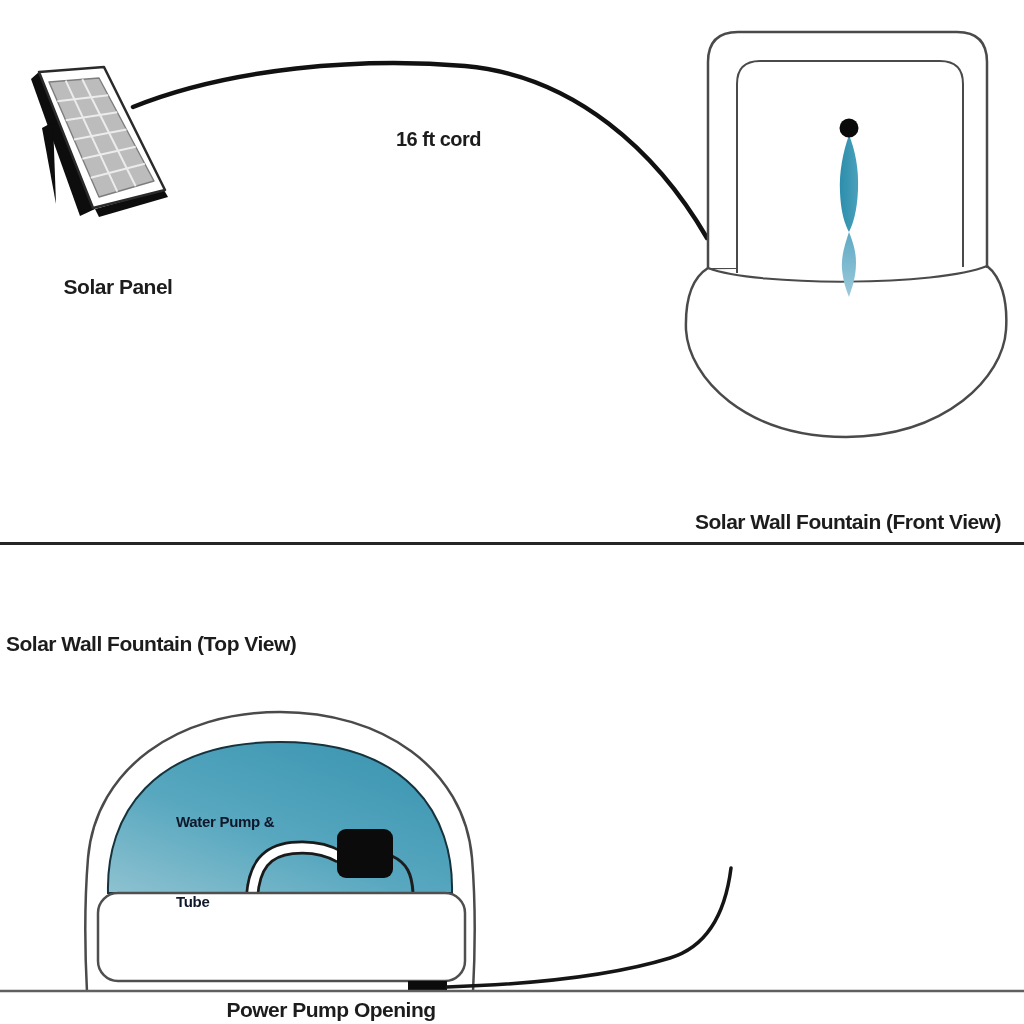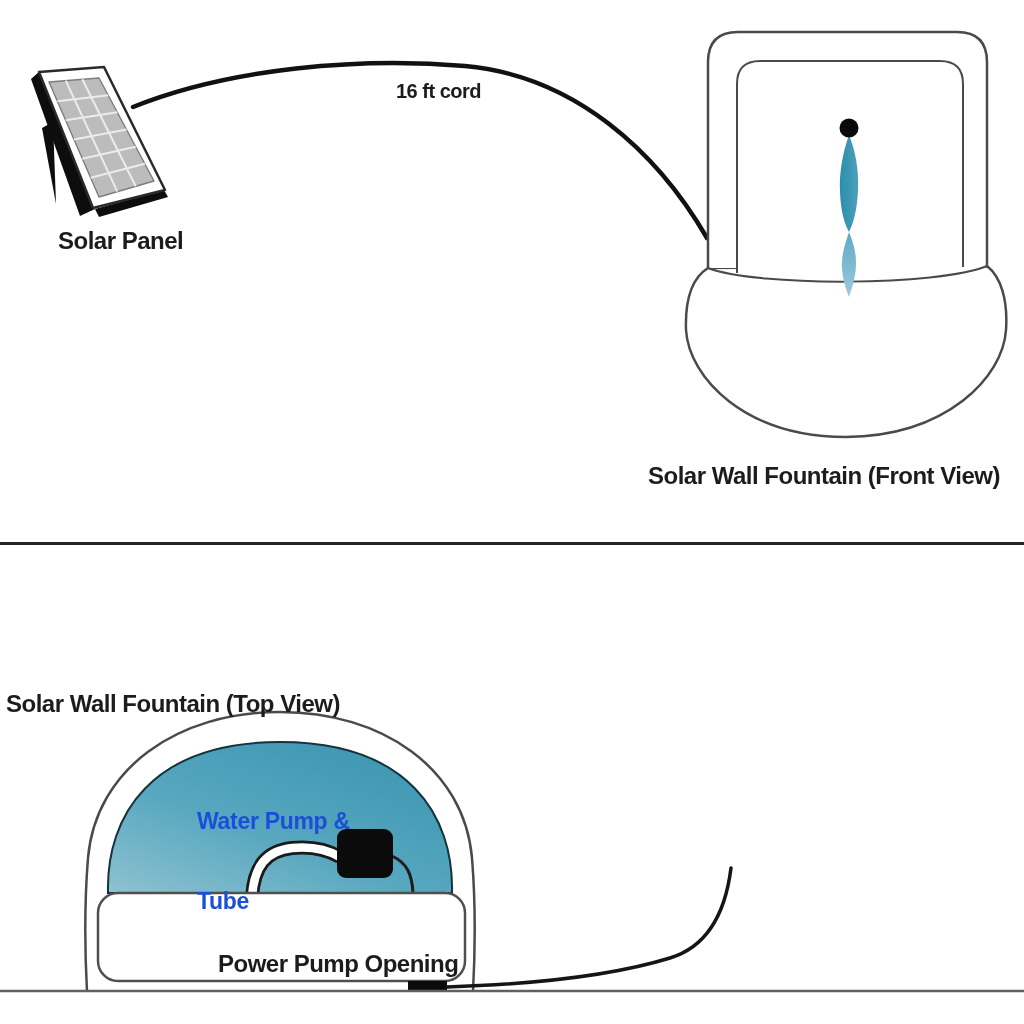--- a/index.html
+++ b/index.html
@@ -2,27 +2,27 @@
 <html><head>
 <meta charset="utf-8">
 <style>
   html,body{margin:0;padding:0;}
   body{
     width:1024px;height:1024px;position:relative;background:#ffffff;
     font-family:"Liberation Sans", sans-serif;color:#1c1c1c;overflow:hidden;
   }
   #art{position:absolute;left:0;top:0;width:1024px;height:1024px;}
   .caption{
-    position:absolute;font-size:24px;font-weight:600;letter-spacing:-0.5px;
+    position:absolute;font-size:21px;font-weight:600;letter-spacing:-0.5px;
     color:#1c1c1c;white-space:nowrap;
   }
-  .caption.center{text-align:center;}
+  .caption.center{text-align:center;margin-top:48px;}
   .pump-label{
-    position:absolute;font-size:23px;font-weight:bold;letter-spacing:-0.3px;
-    color:#1d4ed8;white-space:nowrap;line-height:31px;margin-left:21px;
+    position:absolute;font-size:15px;font-weight:bold;letter-spacing:-0.3px;
+    color:#0f172a;white-space:nowrap;line-height:31px;
   }
 </style>
 </head>
 <body>
 
 <svg id="art" viewBox="0 0 1024 1024">
   <defs>
     <linearGradient id="gradDome" x1="0%" y1="100%" x2="85%" y2="0%">
       <stop offset="0%" stop-color="#8ec2d0"></stop>
       <stop offset="45%" stop-color="#57a7bf"></stop>
@@ -96,20 +96,20 @@
 
   <line x1="0" y1="991" x2="1024" y2="991" stroke="#606060" stroke-width="2.5"></line>
 
   <path d="M447,987 C540,984 618,974 670,958 C706,947 725,916 731,868" fill="none" stroke="#151515" stroke-width="3.5" stroke-linecap="round"></path>
 </svg>
 
 <div class="caption center" style="left:58px;top:227px;width:120px;">Solar Panel</div>
 
 <div class="caption center" style="left:386px;top:80px;width:105px;font-size:20px;">16 ft cord</div>
 
-<div class="caption center" style="left:648px;top:462px;width:340px;">Solar Wall Fountain (Front View)</div>
+<div class="caption center" style="left:678px;top:462px;width:340px;">Solar Wall Fountain (Front View)</div>
 
-<div class="caption" style="left:6px;top:690px;">Solar Wall Fountain (Top View)</div>
+<div class="caption" style="left:6px;top:632px;">Solar Wall Fountain (Top View)</div>
 
 <div class="pump-label" style="left:176px;top:806px;">Water Pump &amp;</div>
 <div class="pump-label" style="left:176px;top:886px;">Tube</div>
 
 <div class="caption center" style="left:218px;top:950px;width:226px;">Power Pump Opening</div>
 
 </body></html>

